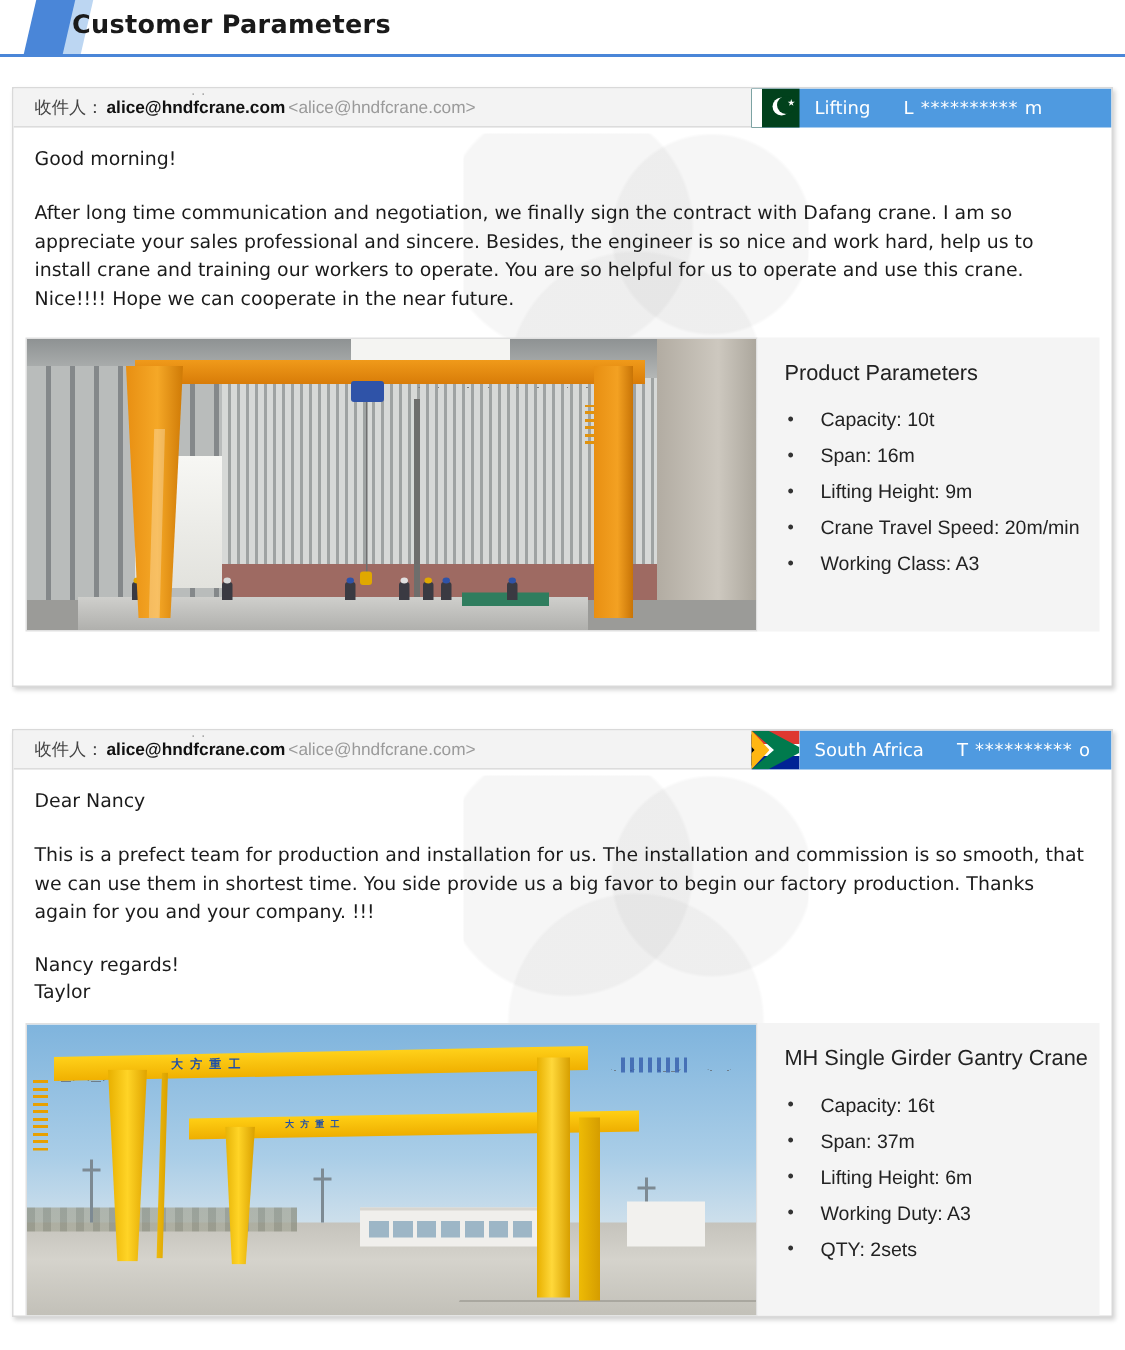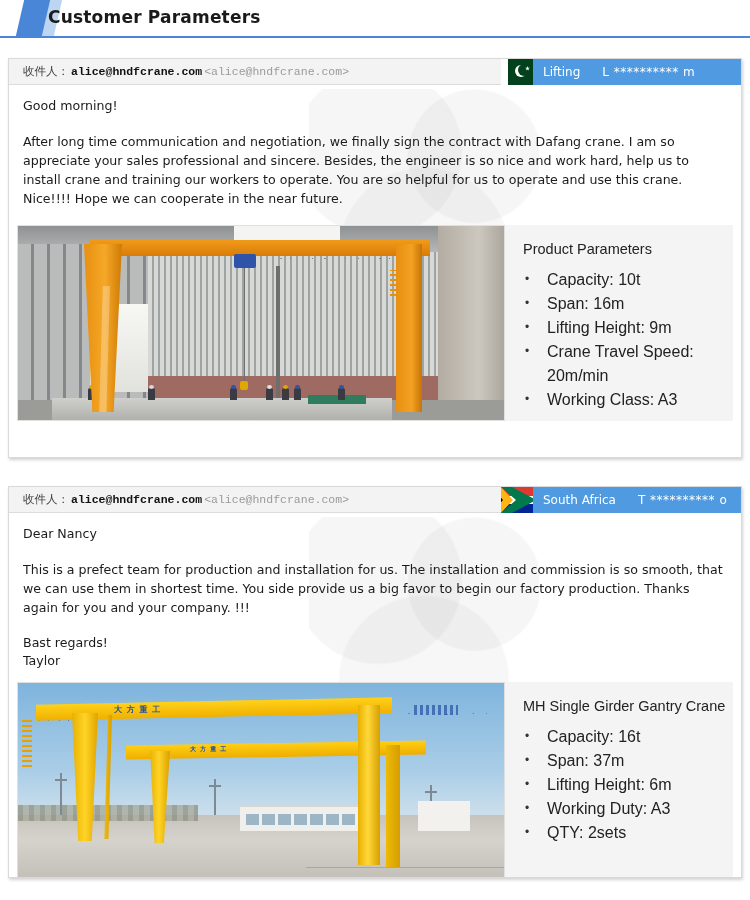--- a/index.html
+++ b/index.html
@@ -96,21 +96,21 @@
   .recipient {
     flex: 1;
     background: #f3f3f3;
     border-bottom: 1px solid #dcdcdc;
     display: flex;
     align-items: center;
     padding-left: 14px;
     font-size: 11.5px;
     color: #333;
     white-space: nowrap;
-    font-family: Liberation Mono, monospace;
+    font-family: Liberation Sans, sans-serif;
   }
   .recipient .label { color: #444; }
   .recipient .addr  { color: #111; font-weight: bold; padding: 0 2px; }
   .recipient .angle { color: #9a9a9a; }
 
   .country-chip {
     width: 240px;
     display: flex;
     align-items: center;
     background: #4f9ae0;
@@ -209,21 +209,21 @@
     position: relative;
   }
   .spec-title {
     font-size: 14.5px;
     color: #222;
     margin-bottom: 11px;
     font-family: "Liberation Sans", sans-serif;
   }
   .spec-list { list-style: none; }
   .spec-list li {
-    font-size: 16px;
+    font-size: 13px;
     color: #222;
     line-height: 24px;
     position: relative;
     padding-left: 24px;
     font-family: "Liberation Sans", sans-serif;
   }
   .spec-list li::before {
     content: "\2022";
     position: absolute;
     left: 2px; top: -1px;
@@ -554,21 +554,21 @@
       </div>
       <div class="country-name">South Africa</div>
       <div class="contact-mask">T ********** o</div>
     </div>
   </div>
 
   <div class="mail-body">
     <div class="greeting">Dear Nancy</div>
     <div class="para">This is a prefect team for production and installation for us. The installation and commission is so smooth, that we can use them in shortest time. You side provide us a big favor to begin our factory production. Thanks again for you and your company. !!!</div>
     <div class="signoff">
-      <div>Bast regards!</div>
+      <div>Nancy regards!</div>
       <div>Taylor</div>
     </div>
   </div>
 
   <div class="media-row" style="margin-top:12px;">
     <div class="photo">
       <div class="ph2-sky"></div>
       <div class="ph2-ground"></div>
       <div class="ph2-trees"></div>
       <div class="ph2-pylon" style="left:42px; bottom:62px; height:42px;"></div>

